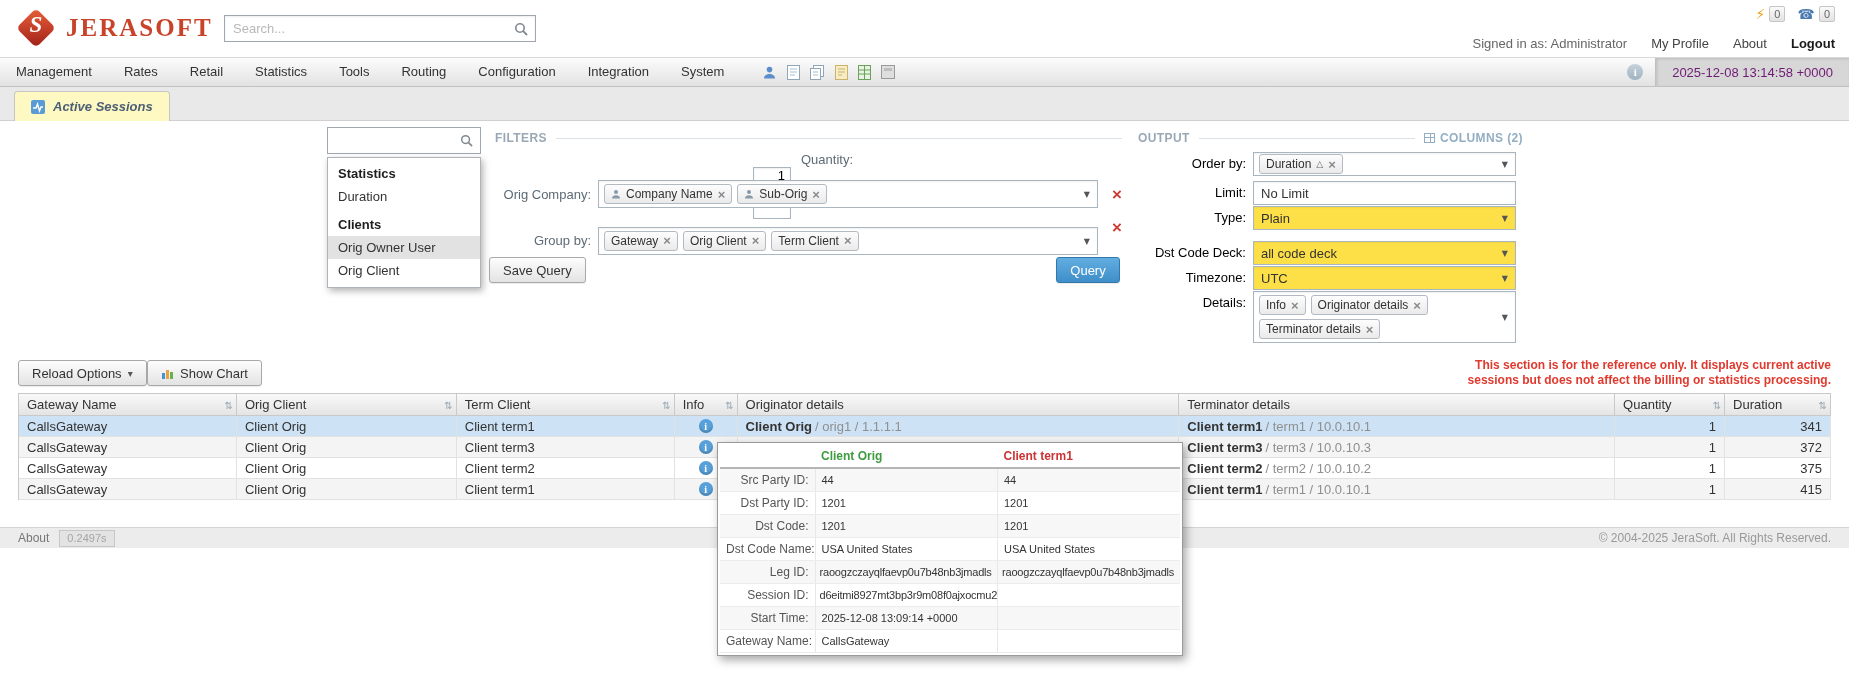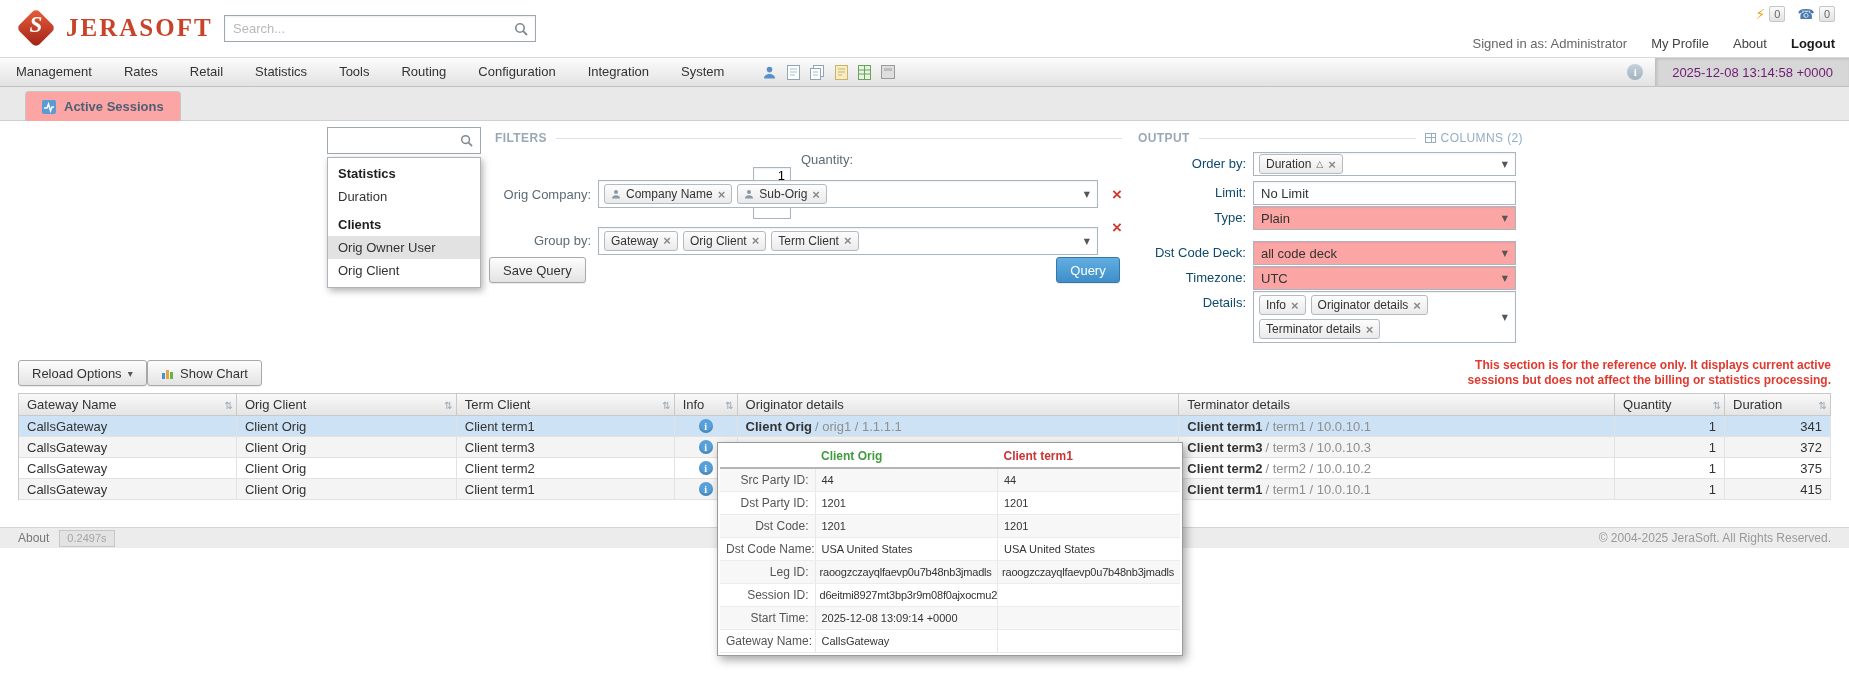--- a/index.html
+++ b/index.html
@@ -48,44 +48,44 @@
                color:#fff; font-size:11px; font-weight:bold; display:flex; align-items:center;
                justify-content:center; margin-right:12px; cursor:pointer;
                font-family:"Liberation Serif", serif; }
   .datetime-box { height:100%; min-width:178px; display:flex; align-items:center; padding:0 16px;
                   background:#d7d7d7; border-left:1px solid #c0c0c0; color:#701a75; font-size:13px;
                   box-shadow:inset 1px 1px 3px rgba(0,0,0,0.12); }
 
   
   .tabrow { position:absolute; top:87px; left:0; right:0; height:34px; background:#e9e9e9;
             border-bottom:1px solid #cfcfcf; }
-  .tab-active { position:absolute; left:25px; bottom:-1px; height:30px; z-index:5; background:#fca5a5;
+  .tab-active { position:absolute; left:14px; bottom:-1px; height:30px; z-index:5; background:#fef9c3;
                 border:1px solid #c6c6c6; border-bottom:none; border-radius:4px 4px 0 0;
                 display:flex; align-items:center; gap:8px; padding:0 16px;
-                font-size:13px; font-weight:bold; color:#4d5f75; cursor:pointer; }
+                font-size:13px; font-weight:bold; color:#4d5f75; cursor:pointer;font-style:italic; }
 
   
   .picker-search { position:absolute; left:327px; top:127px; width:154px; height:27px; z-index:30;
                    background:#fff; border:1px solid #9fa8b0; display:flex; align-items:center; }
   .picker-search input { flex:1; border:none; outline:none; padding:0 7px; font-size:13px;
                          font-family:inherit; background:transparent; width:60px; }
   .picker-list { position:absolute; left:327px; top:157px; width:154px; z-index:30; background:#fff;
                  border:1px solid #aeb4ba; box-shadow:2px 3px 7px rgba(0,0,0,0.3); padding:4px 0 5px; }
   .picker-item { font-size:13px; line-height:23px; padding:0 10px; color:#333; cursor:pointer; }
   .picker-item.header { font-weight:bold; color:#1e1e1e; cursor:default; }
   .picker-item.header + .picker-item.header, .picker-item + .picker-item.header { margin-top:5px; }
   .picker-item.hl { background:#e2e2e2; }
 
   
   .sec-header { position:absolute; display:flex; align-items:center; gap:9px; font-size:12px;
                 font-weight:bold; color:#9aa8b6; letter-spacing:0.4px; }
   .sec-line { flex:1; height:1px; background:#dbe1e6; }
   #filters-header { left:495px; top:131px; width:627px; }
   #output-header  { left:1138px; top:131px; width:385px; }
-  .columns-link { display:flex; align-items:center; gap:5px; font-size:12px; font-weight:normal;
+  .columns-link { display:flex; align-items:center; gap:5px; font-size:12px; font-weight:bold;
                   color:#93aec3; cursor:pointer; }
   .columns-icon { width:11px; height:10px; border:1px solid #93aec3;
                   background-image:linear-gradient(#93aec3,#93aec3),linear-gradient(#93aec3,#93aec3);
                   background-size:1px 100%,100% 1px; background-position:5px 0,0 3px;
                   background-repeat:no-repeat; }
 
   
   .frow { position:absolute; left:422px; width:700px; display:flex; align-items:center; }
   .f-label { width:176px; text-align:right; padding-right:7px; font-size:13px; color:#5d6b76; }
   .num-input { width:38px; height:22px; border:1px solid #a9b6bf; font-size:13px; padding:0 5px;
@@ -107,24 +107,24 @@
   .btn { display:inline-flex; align-items:center; justify-content:center; height:26px; padding:0 13px;
          background:linear-gradient(#fdfdfd,#e3e3e3); border:1px solid #a8a8a8; border-radius:3px;
          font-size:13px; color:#333; cursor:pointer; box-shadow:0 1px 1px rgba(0,0,0,0.08); gap:6px; }
   .btn-primary { background:linear-gradient(#62aee2,#3f8ec9); border:1px solid #3278ab; color:#fff;
                  font-weight:normal; }
   #save-query { position:absolute; left:489px; top:257px; }
   #query-btn  { position:absolute; left:1056px; top:257px; width:64px; }
 
   
   .orow { position:absolute; left:1020px; width:503px; display:flex; align-items:flex-start; }
-  .o-label { width:233px; text-align:right; padding-right:7px; font-size:13px; color:#0c4a6e;
+  .o-label { width:233px; text-align:right; padding-right:7px; font-size:13px; color:#000000;
              line-height:24px; }
   .o-field { width:263px; }
-  .selectbox { position:relative; height:24px; border:1px solid #a9b6bf; background:#fca5a5;
+  .selectbox { position:relative; height:24px; border:1px solid #a9b6bf; background:#fde047;
                display:flex; align-items:center; padding:0 18px 0 7px; font-size:13px; color:#333;
                box-shadow:inset 0 1px 2px rgba(0,0,0,0.06); cursor:pointer; }
   .textinput { height:24px; border:1px solid #a9b6bf; background:#fff; display:flex; align-items:center;
                padding:0 7px; font-size:13px; color:#333; box-shadow:inset 0 1px 2px rgba(0,0,0,0.06); }
   .tagfield.small { height:24px; }
   .tagfield.details { min-height:46px; }
 
   
   #reload-btn { position:absolute; left:18px; top:360px; }
   #chart-btn  { position:absolute; left:147px; top:360px; }

